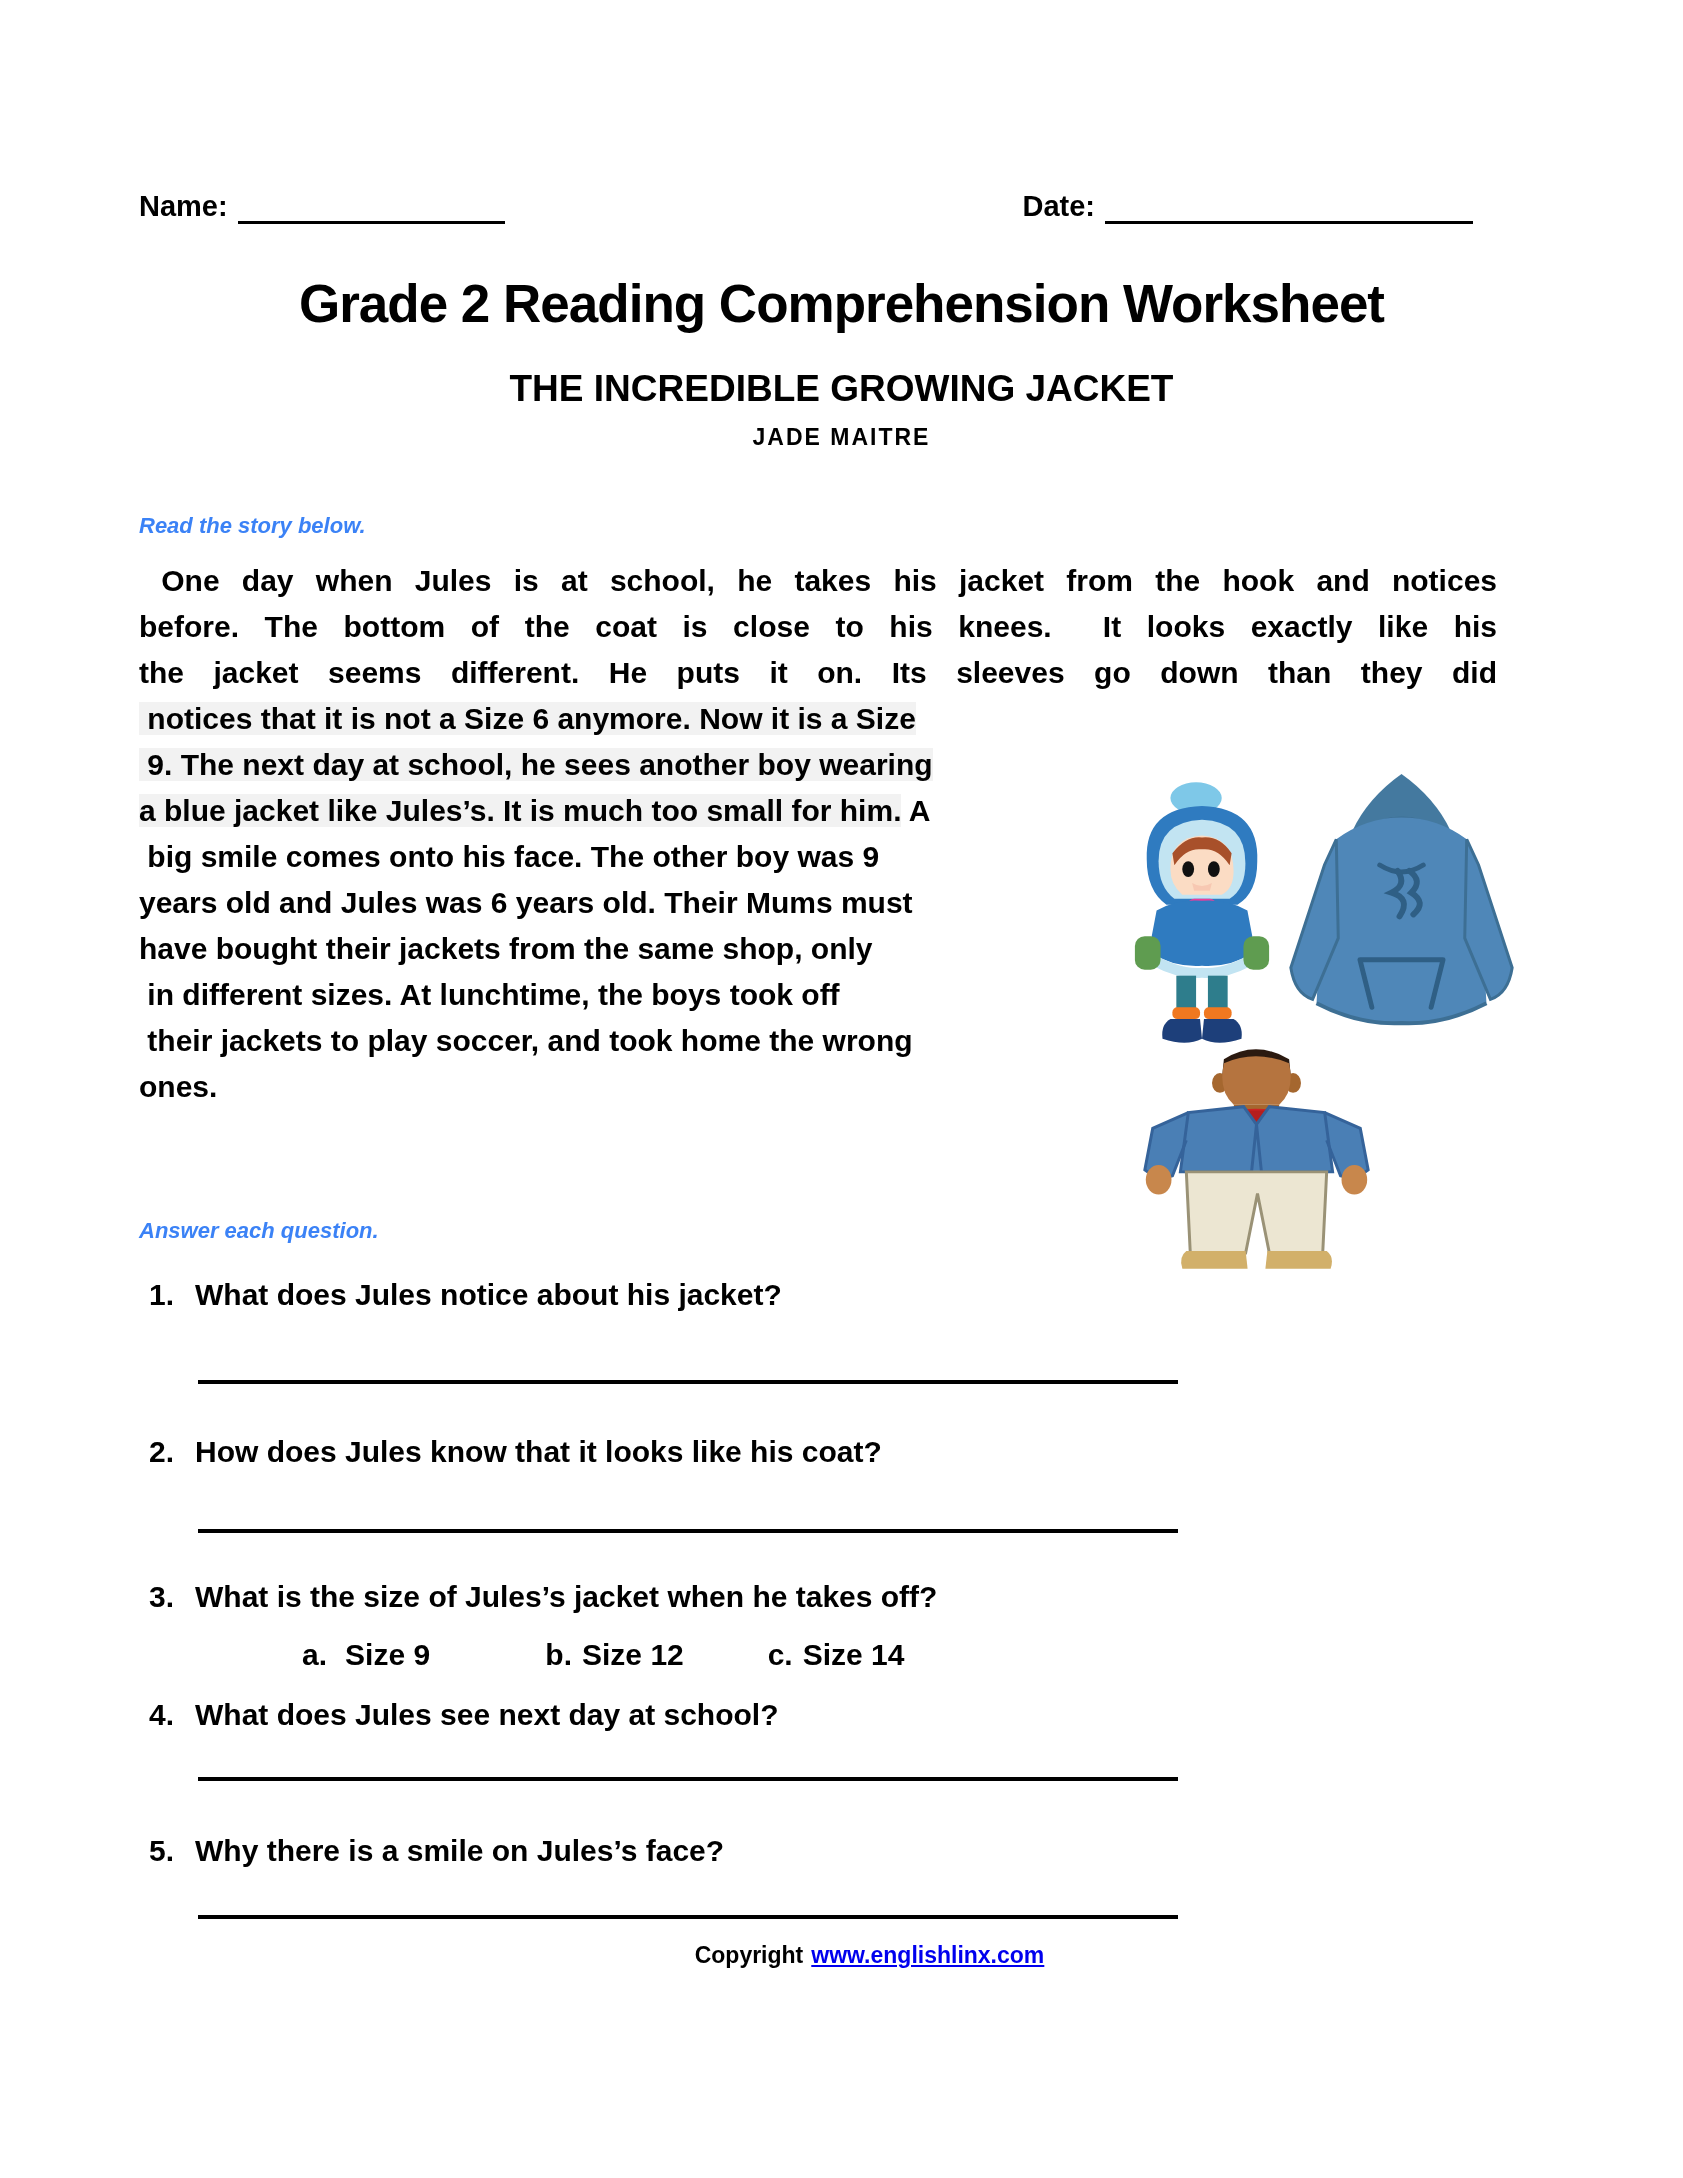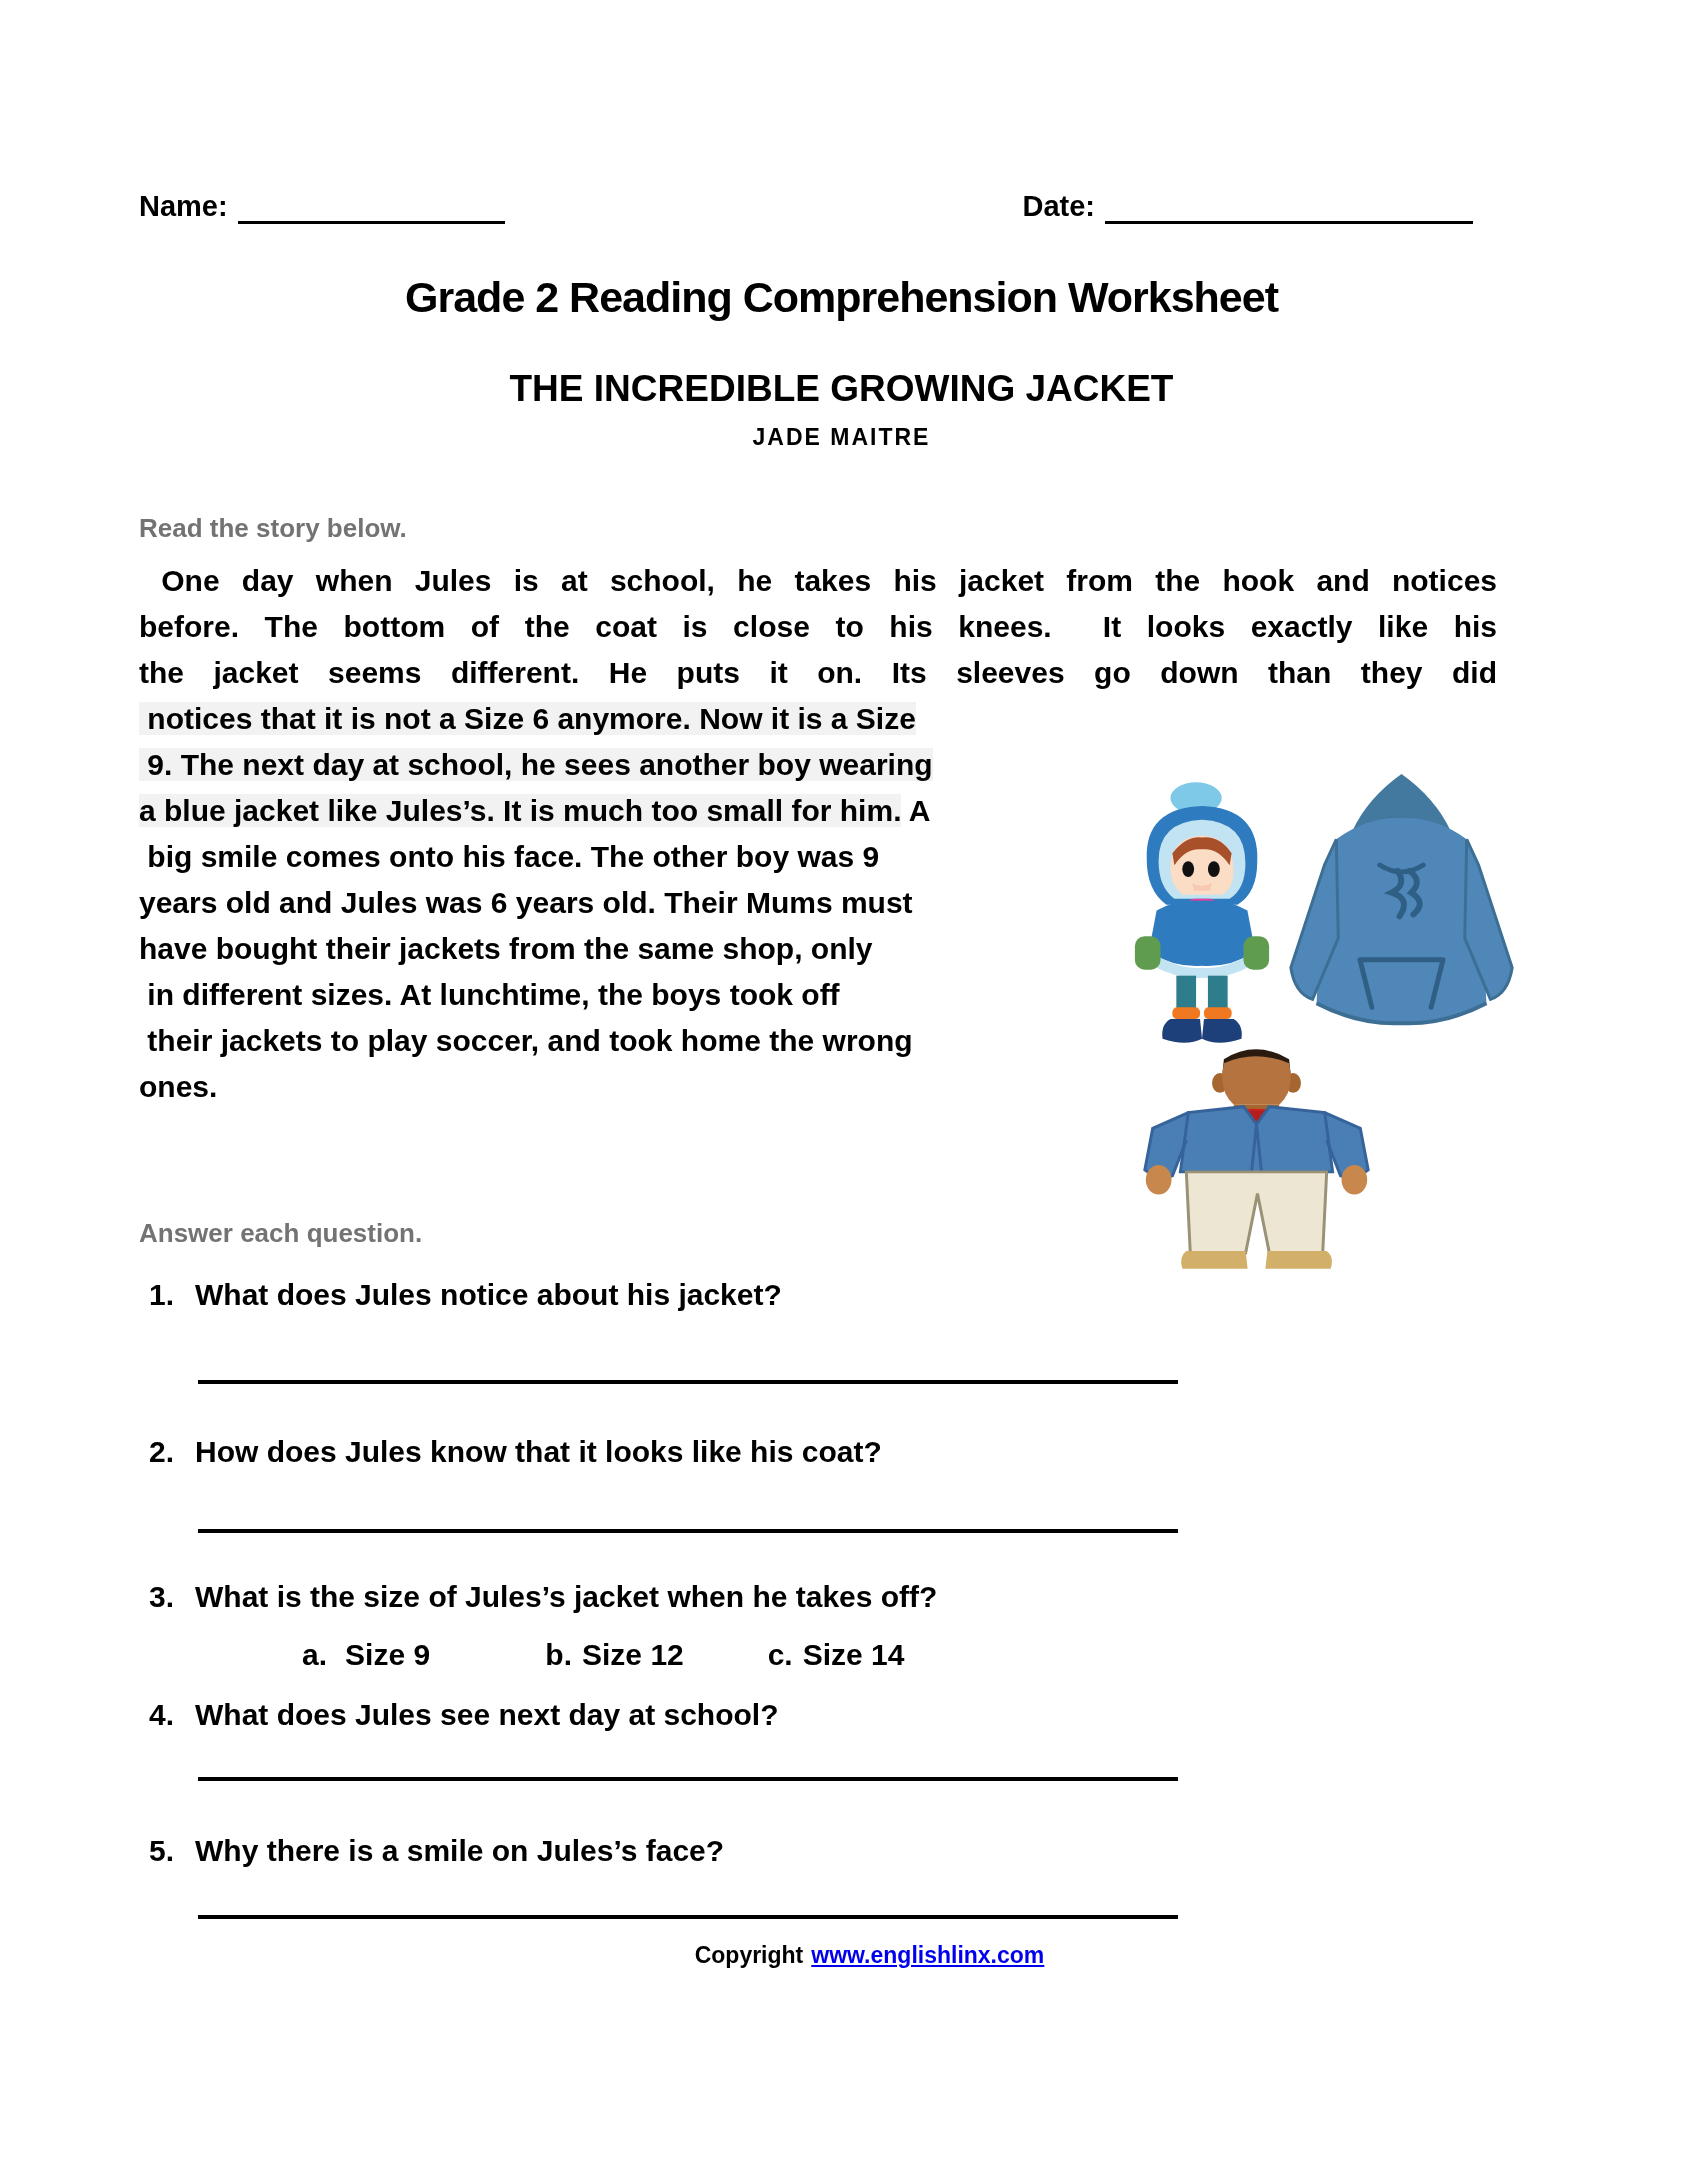--- a/index.html
+++ b/index.html
@@ -23,38 +23,39 @@
   .blank {
     display:inline-block; border-bottom:3px solid #000;
     height:34px; margin-left:10px;
   }
   .blank.name-blank { width:267px; }
   .blank.date-blank { width:368px; }
 
   
   .main-title {
     position:absolute; top:273px; left:0; width:100%;
-    text-align:center; font-size:43px; font-weight:bold;
+    text-align:center; font-size:53px; font-weight:bold;
     letter-spacing:-1px;
   }
   .story-title {
     position:absolute; top:368px; left:0; width:100%;
     text-align:center; font-size:37px; font-weight:bold;
     letter-spacing:0px;
   }
   .author {
     position:absolute; top:424px; left:0; width:100%;
     text-align:center; font-size:23px; font-weight:bold;
     letter-spacing:2px;
   }
 
   .section-heading {
     position:absolute; left:139px;
-    font-size:26px; font-weight:bold;
-    color:#737373;
+    font-size:22px; font-weight:bold;
+    color:#3b82f6;
+    font-style:italic;
   }
   .read-heading { top:513px; }
   .answer-heading { top:1218px; }
 
   
   .story {
     position:absolute; top:558px; left:139px; width:1358px;
     font-size:30px; font-weight:bold;
   }
   .story-line {

